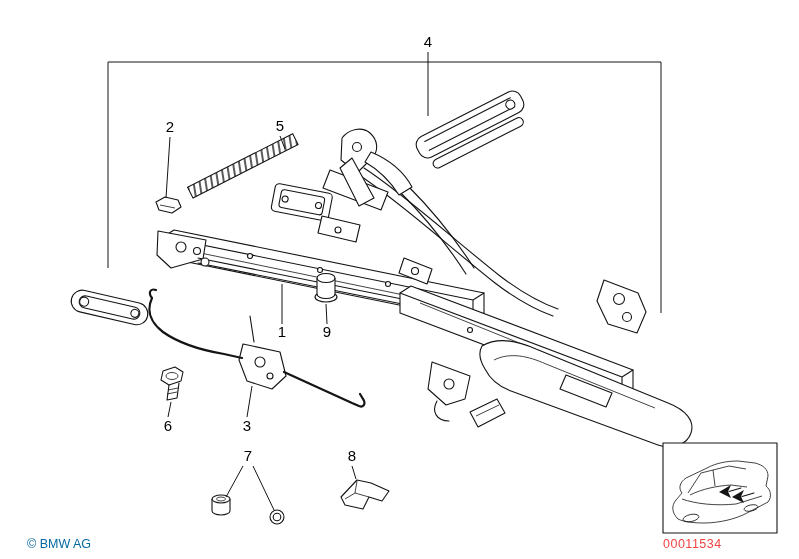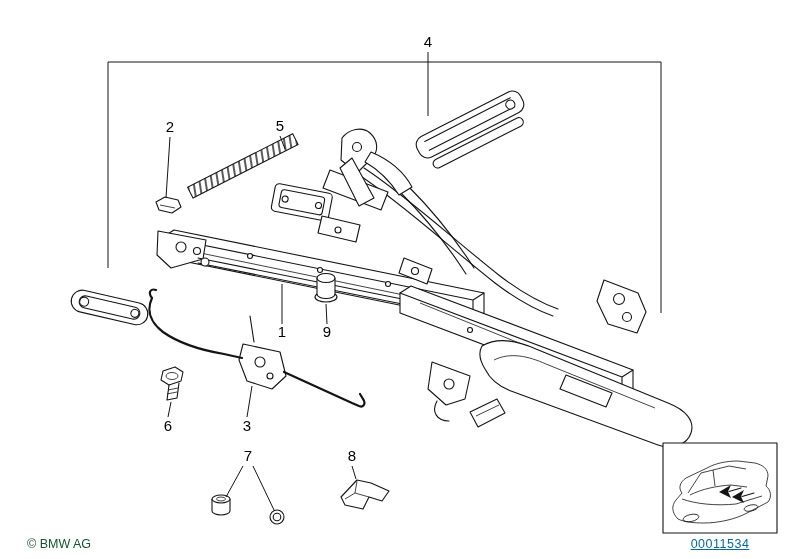--- a/index.html
+++ b/index.html
@@ -7,23 +7,23 @@
   .stage{ position:relative; width:799px; height:559px; background:var(--bg); overflow:hidden;
           font-family:"Liberation Sans", sans-serif; }
   svg{ position:absolute; left:0; top:0; }
   .shape{ fill:#fff; stroke:var(--line); stroke-width:1.1; stroke-linejoin:round; }
   .ln{ fill:none; stroke:var(--line); stroke-width:1.1; stroke-linecap:round; }
   .ln2{ fill:none; stroke:var(--line); stroke-width:2.2; stroke-linecap:round; stroke-linejoin:round; }
   .thin{ fill:none; stroke:var(--line); stroke-width:0.8; }
   .leader{ fill:none; stroke:var(--line); stroke-width:1; }
   .fillk{ fill:var(--line); stroke:none; }
   .callout{ font:400 15px "Liberation Sans", sans-serif; fill:#000; text-anchor:middle; cursor:pointer; }
-  .copyright{ position:absolute; left:27px; top:537px; font-size:12.5px; color:#14532d; }
-  .drawing-number{ position:absolute; left:663px; top:537px; width:114px; text-align:center;
-                   font-size:12.5px; letter-spacing:.5px; color:#0369a1;text-decoration:underline; }
+  .copyright{ position:absolute; left:27px; top:537px; font-size:12.5px; color:#0369a1; }
+  .drawing-number{ position:absolute; left:663px; top:537px; width:114px; text-align:left;
+                   font-size:12.5px; letter-spacing:.5px; color:#ef4444; }
 </style>
 </head>
 <body>
 
 <div class="stage">
 
 <svg viewBox="0 0 799 559" width="799" height="559">
   <defs>
     <pattern id="coil" width="6" height="16" patternUnits="userSpaceOnUse" patternTransform="rotate(18)">
       <line x1="3" y1="0" x2="3" y2="16" stroke="#141414" stroke-width="1.4"></line>

